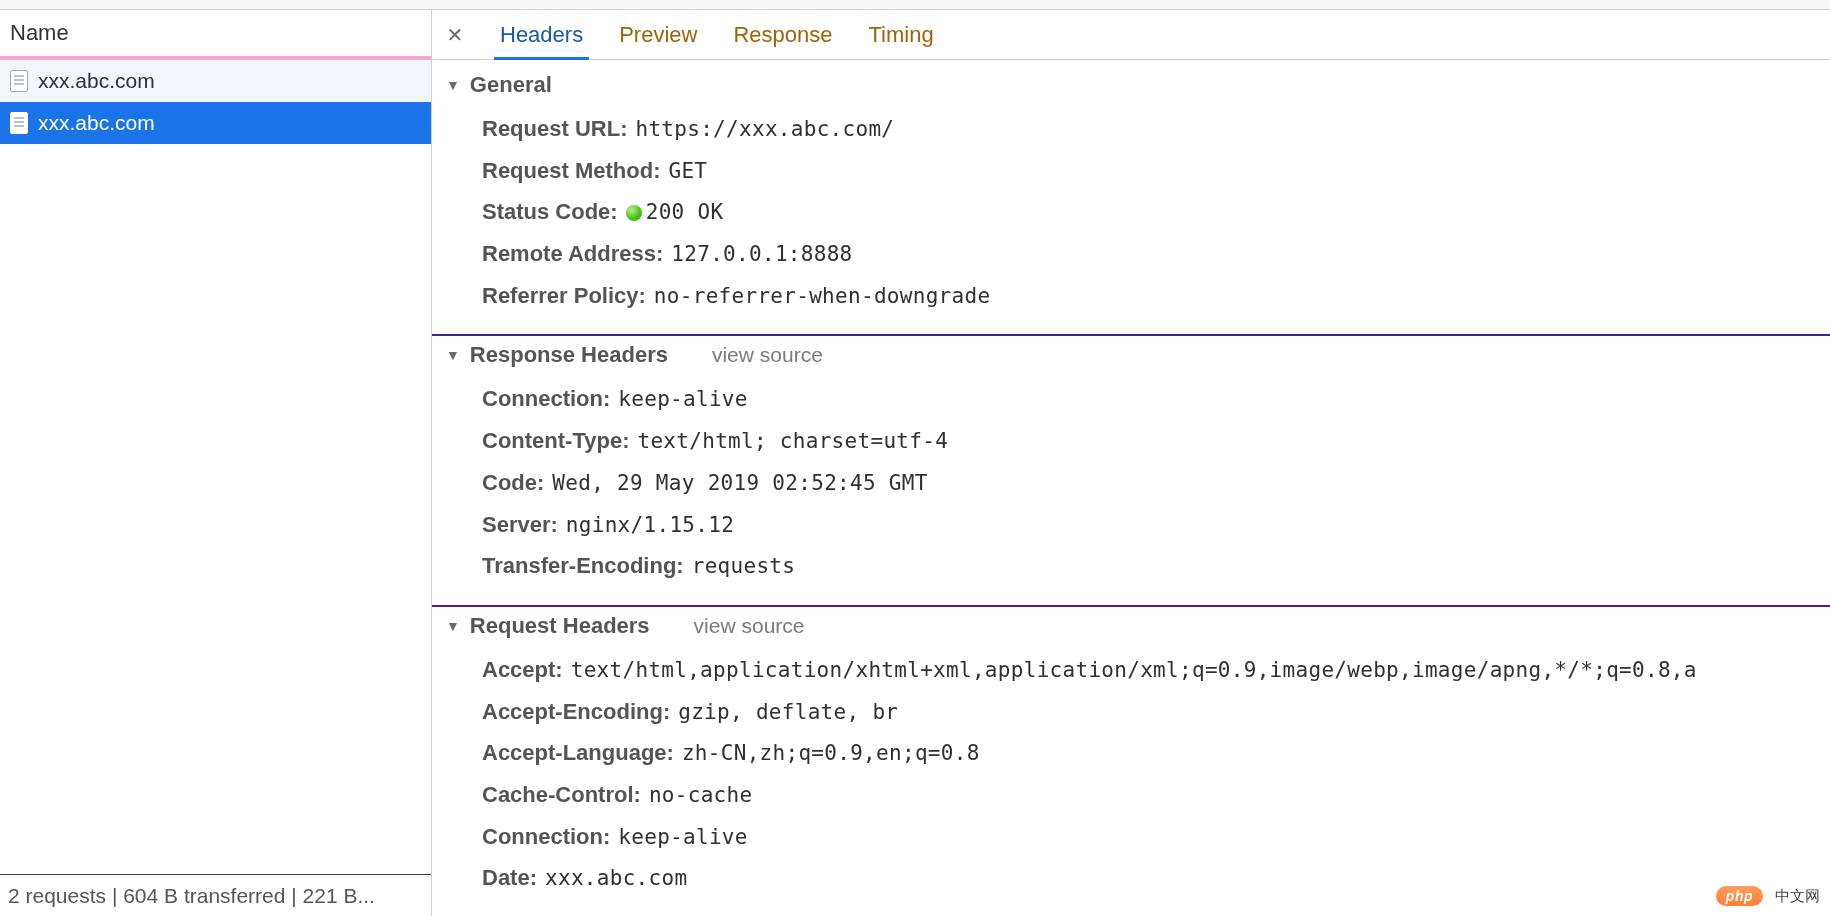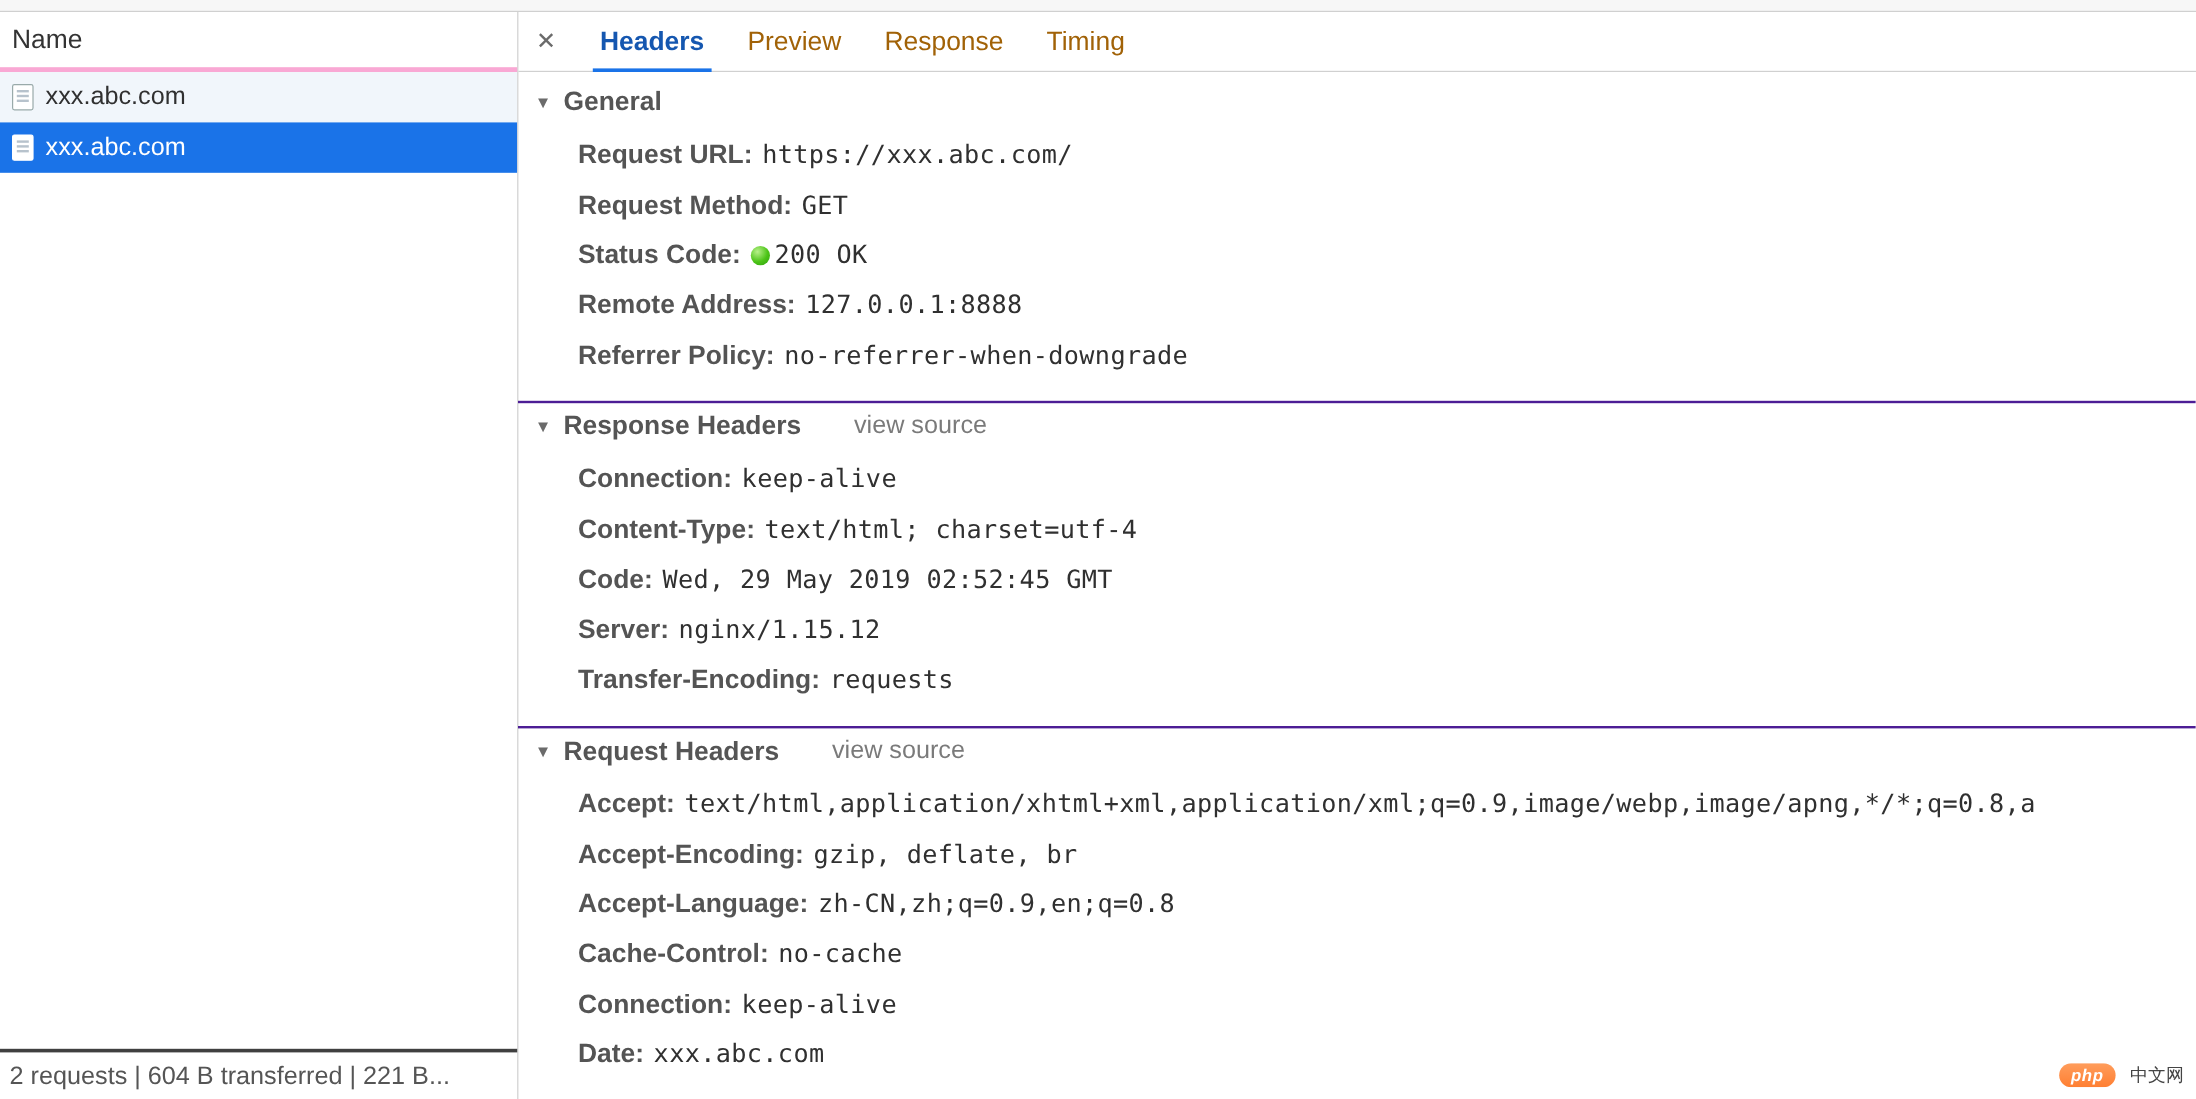--- a/index.html
+++ b/index.html
@@ -11,28 +11,28 @@
   
   .left-pane { width: 432px; border-right: 1px solid #d0d0d0; display: flex; flex-direction: column; }
   .left-header { height: 50px; border-bottom: 4px solid #f9a8d4; display: flex; align-items: center; padding: 0 10px; font-size: 22px; color: #333; }
   .req-list { flex: 1; overflow: auto; }
   .req-row { display: flex; align-items: center; height: 42px; padding: 0 10px; font-size: 21px; gap: 10px; cursor: default; }
   .req-row.even { background: #f1f6fb; }
   .req-row.selected { background: #1a73e8; color: #fff; }
   .file-icon { width: 18px; height: 22px; border: 1px solid #9aa; background: #fff; border-radius: 2px; position: relative; flex: 0 0 18px; }
   .file-icon::before { content: ""; position: absolute; left: 3px; right: 3px; top: 4px; height: 2px; background: #b7c2cc; box-shadow: 0 4px 0 #b7c2cc, 0 8px 0 #b7c2cc; }
   .req-row.selected .file-icon { border-color: #fff; }
-  .left-footer { height: 42px; border-top: 3px solid #404040; font-size: 21px; color: #555; padding: 0 8px; display: flex; align-items: center; white-space: nowrap; overflow: hidden; text-overflow: ellipsis; }
+  .left-footer { height: 42px; border-top: 1px solid #404040; font-size: 21px; color: #555; padding: 0 8px; display: flex; align-items: center; white-space: nowrap; overflow: hidden; text-overflow: ellipsis; }
 
   
   .right-pane { flex: 1; display: flex; flex-direction: column; min-width: 0; }
   .tabs-row { height: 50px; border-bottom: 1px solid #d0d0d0; display: flex; align-items: stretch; padding-left: 8px; gap: 24px; }
   .close-tab { width: 30px; display: flex; align-items: center; justify-content: center; color: #6b6b6b; font-size: 20px; cursor: pointer; }
   .tab { display: flex; align-items: center; font-size: 22px; color: #a16207; padding: 0 6px; cursor: pointer; position: relative; }
-  .tab.active { color: #1557b0; font-weight: bold; }
+  .tab.active { color: #1557b0; }
   .tab.active::after { content: ""; position: absolute; left: 0; right: 0; bottom: -1px; height: 3px; background: #1a73e8; }
 
   .details { flex: 1; overflow: auto; padding: 6px 0 20px 0; }
 
   .section-head { display: flex; align-items: center; gap: 10px; padding: 6px 14px; cursor: pointer; }
   .tri { color: #6b6b6b; font-size: 14px; }
   .section-title { font-weight: 700; font-size: 22px; color: #555; }
   .view-source { font-size: 21px; color: #7a7a7a; margin-left: 34px; cursor: pointer; }
 
   .kv-block { padding: 4px 0 18px 50px; border-bottom: 2px solid #4c1d95; }

